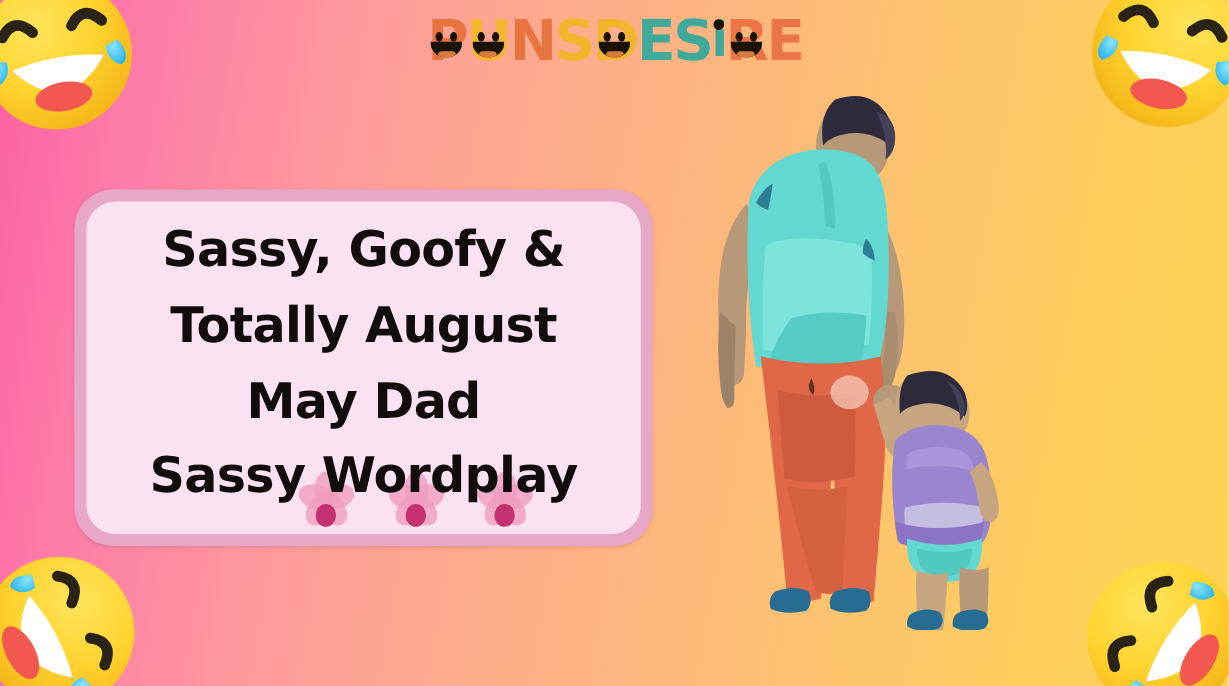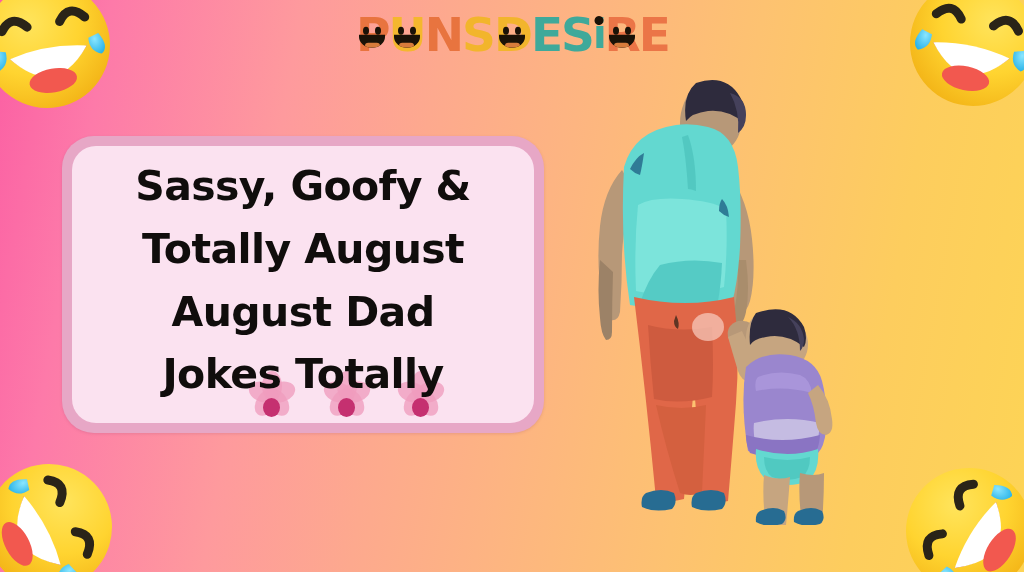--- a/index.html
+++ b/index.html
@@ -99,21 +99,21 @@
     height: 9px;
     background: #1a1207;
     border-radius: 50%;
     transform: translateX(-50%) rotate(-18deg);
   }
 
   
   #title-card {
     position: absolute;
     left: 62px;
-    top: 136px;
+    top: 158px;
     width: 482px;
     height: 297px;
     border-radius: 32px;
     background: #e7a7c6;
     padding: 10px;
     box-sizing: border-box;
     z-index: 5;
     box-shadow: 0 1px 3px rgba(140,60,100,0.18);
   }
   #title-card-inner {
@@ -323,22 +323,22 @@
             <div class="petal" style="background: rgb(240, 156, 190); transform: rotate(72deg);"></div>
             <div class="petal" style="background: rgb(240, 156, 190); transform: rotate(144deg);"></div>
             <div class="petal" style="background: rgb(240, 156, 190); transform: rotate(216deg);"></div>
             <div class="petal" style="background: rgb(240, 156, 190); transform: rotate(288deg);"></div>
             <div class="core" style="background: rgb(197, 48, 112);"></div>
           </div>
         </div>
       <div id="title-text" style="color: rgb(16, 13, 12);">
           <span class="line">Sassy, Goofy &amp;</span>
           <span class="line">Totally August</span>
-          <span class="line">August Dad</span>
-          <span class="line">Jokes Totally</span>
+          <span class="line">May Dad</span>
+          <span class="line">Sassy Wordplay</span>
         </div>
     </div>
   </div>
 
   <div id="illustration">
     <svg viewBox="0 0 310 450" preserveAspectRatio="xMidYMid meet">
       <g>
 
         <path d="M62 95 q-18 20 -22 56 q-4 38 2 72 q2 18 8 22 q8 2 10 -8 q2 -30 2 -58 q2 -38 14 -60 z" fill="#B79878"></path>
         <path d="M40 185 q-3 30 0 58 q1 16 6 22 q6 0 6 -8 q0 -30 1 -60 z" fill="#9C8267"></path>

